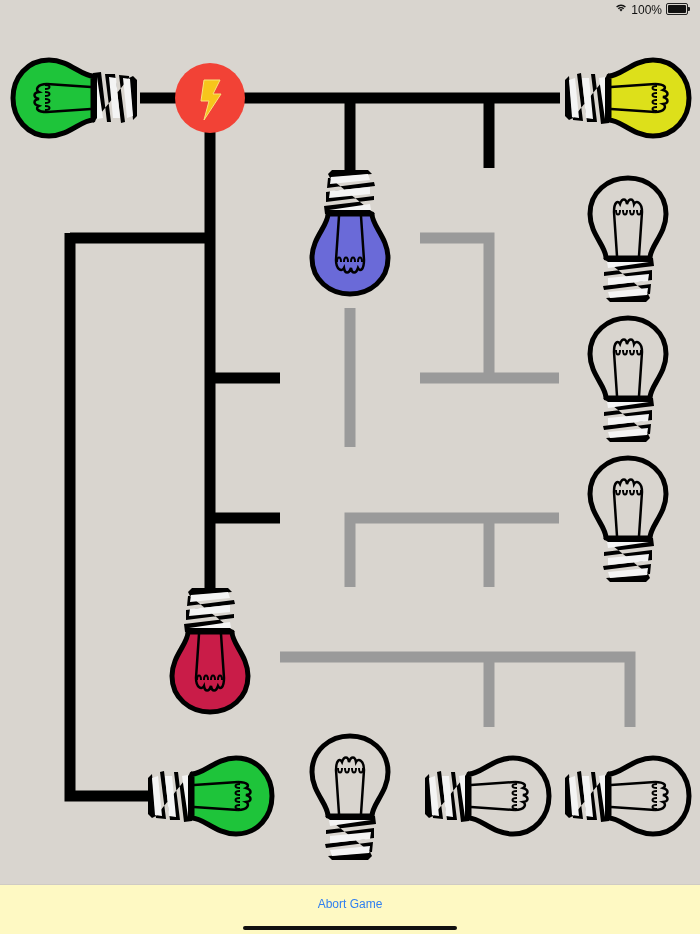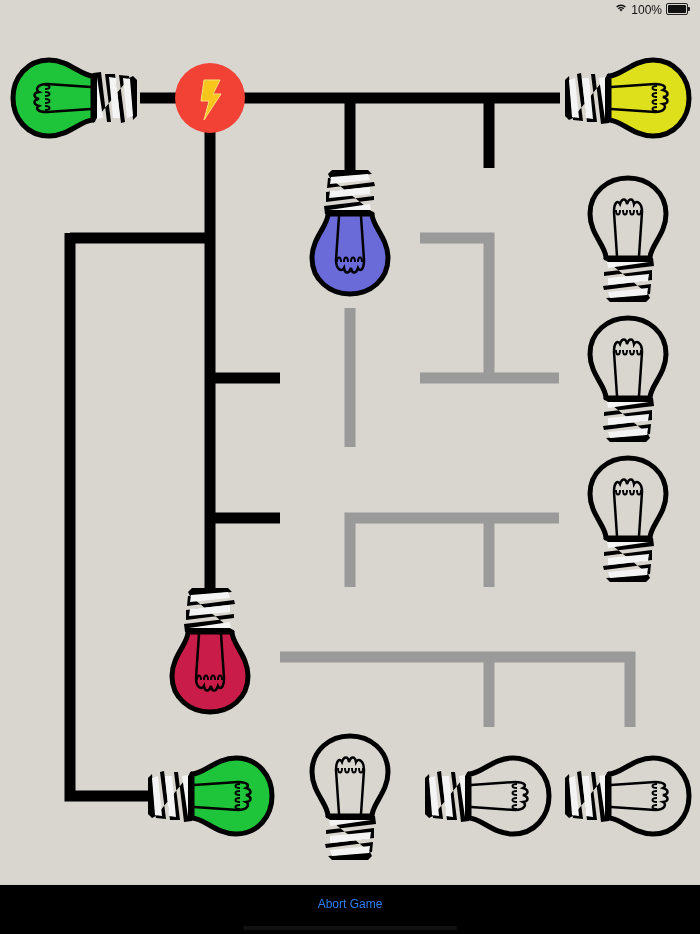--- a/index.html
+++ b/index.html
@@ -18,21 +18,21 @@
   .battery {
     width: 18px; height: 8px; border: 1px solid #222; border-radius: 2px; position: relative; padding: 1px; box-sizing: content-box;
   }
   .battery .fill { width: 100%; height: 100%; background: #111; border-radius: 1px; }
   .battery::after {
     content: ""; position: absolute; right: -3px; top: 3px; width: 2px; height: 4px; background: #222; border-radius: 0 1px 1px 0;
   }
   #board { position: absolute; left: 0; top: 0; width: 700px; height: 884px; }
   .bottom-bar {
     position: absolute; left: 0; top: 884px; width: 700px; height: 50px;
-    background: #000000; border-top: 1px solid #cfcbc4;
+    background: #fef9c3; border-top: 1px solid #cfcbc4;
   }
   .abort-btn {
     position: absolute; left: 0; width: 700px; top: 11px; text-align: center;
     color: #2f7ff0; font-size: 12px; background: none; border: none; cursor: pointer;
     font-family: "Liberation Sans", sans-serif;
   }
   .home-indicator {
     position: absolute; left: 243px; top: 41px; width: 214px; height: 4px; border-radius: 2px; background: #111;
   }
 </style>

